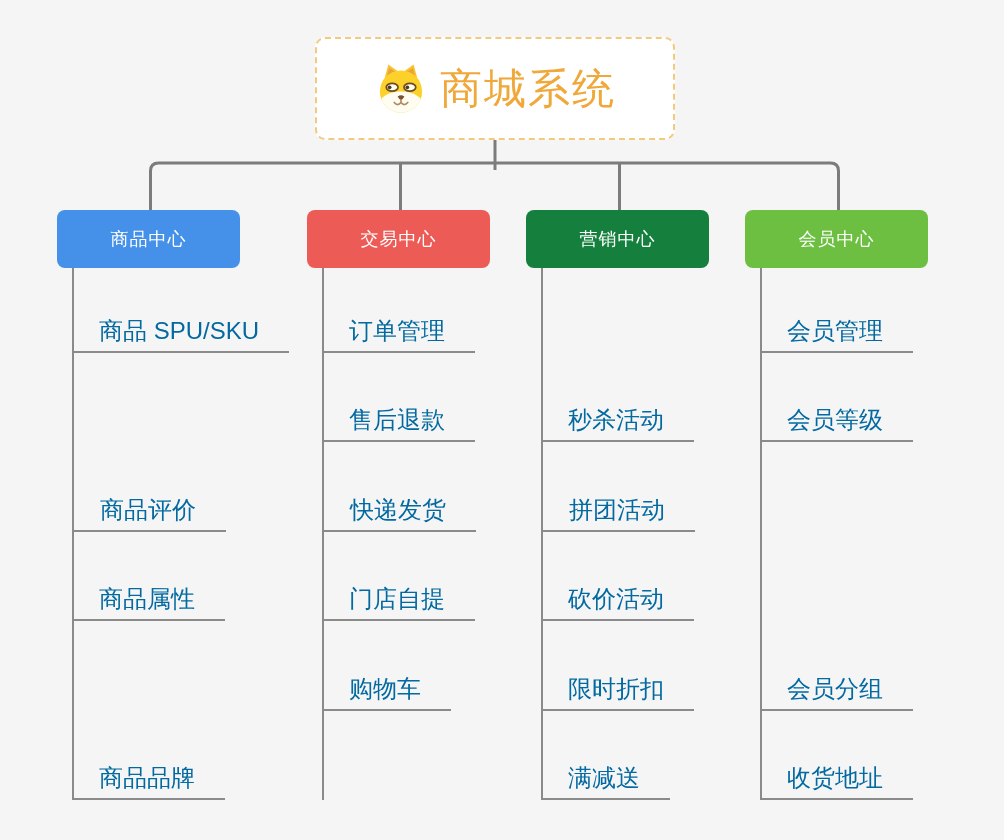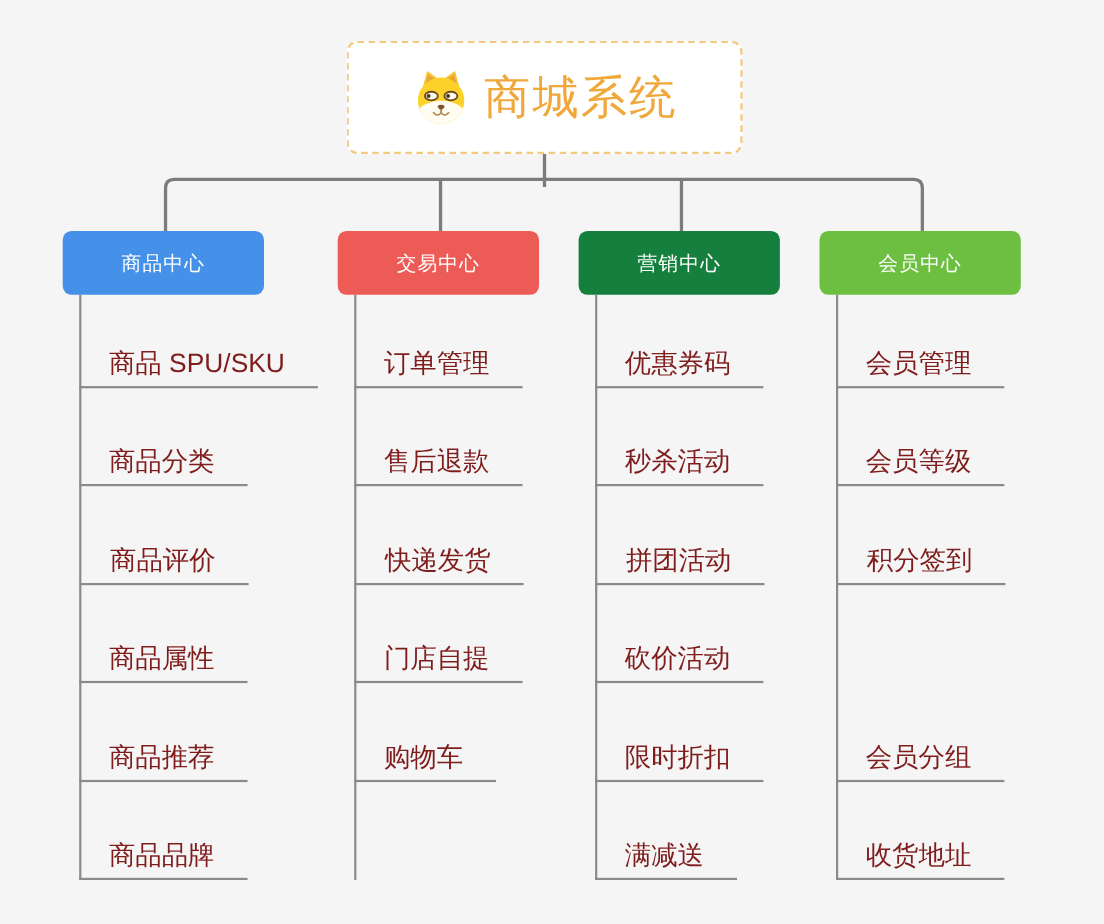--- a/index.html
+++ b/index.html
@@ -64,21 +64,21 @@
     left: 15px; top: 58px;
     width: 2px; height: 532px;
     background: #8a8a8a;
   }
   .item {
     position: absolute;
     left: 15px;
     display: inline-block;
     white-space: nowrap;
     font-size: 24px;
-    color: #7f1d1d;
+    color: #0369a1;
     line-height: 30px;
     padding: 0 30px 5px 27px;
     border-bottom: 2px solid #8a8a8a;
     cursor: pointer;
   }
   .item-0 { top: 106px; }
   .item-1 { top: 195px; }
   .item-2 { top: 285px; padding-left: 28px; }
   .item-3 { top: 374px; }
   .item-4 { top: 464px; }
@@ -115,51 +115,47 @@
       <path d="M28,41 Q32,38 36,41 Q34,45 32,45 Q30,45 28,41 Z" fill="#7a5230"></path>
       <path d="M32,45 L32,48 M24,48 Q28,53 32,48 Q36,53 40,48" fill="none" stroke="#b48a5a" stroke-width="2" stroke-linecap="round"></path>
     </svg>
     <div class="root-title">商城系统</div>
   </div>
 
   <div class="branch-col col-0">
     <div class="branch-header" style="background-color: rgb(69, 144, 232);">商品中心</div>
     <div class="vline"></div>
     <div class="item item-0">商品 SPU/SKU</div>
-    <div class="item item-1">商品分类</div>
     <div class="item item-2">商品评价</div>
     <div class="item item-3">商品属性</div>
-    <div class="item item-4">商品推荐</div>
     <div class="item item-5">商品品牌</div>
   </div>
 
   <div class="branch-col col-1">
     <div class="branch-header" style="background-color: rgb(236, 91, 86);">交易中心</div>
     <div class="vline"></div>
     <div class="item item-0">订单管理</div>
     <div class="item item-1">售后退款</div>
     <div class="item item-2">快递发货</div>
     <div class="item item-3">门店自提</div>
     <div class="item item-4">购物车</div>
   </div>
 
   <div class="branch-col col-2">
     <div class="branch-header" style="background-color: #15803d;">营销中心</div>
     <div class="vline"></div>
-    <div class="item item-0">优惠券码</div>
     <div class="item item-1">秒杀活动</div>
     <div class="item item-2">拼团活动</div>
     <div class="item item-3">砍价活动</div>
     <div class="item item-4">限时折扣</div>
     <div class="item item-5">满减送</div>
   </div>
 
   <div class="branch-col col-3">
     <div class="branch-header" style="background-color: rgb(108, 191, 64);">会员中心</div>
     <div class="vline"></div>
     <div class="item item-0">会员管理</div>
     <div class="item item-1">会员等级</div>
-    <div class="item item-2">积分签到</div>
     <div class="item item-4">会员分组</div>
     <div class="item item-5">收货地址</div>
   </div>
 
 </div>
 
 </body></html>

